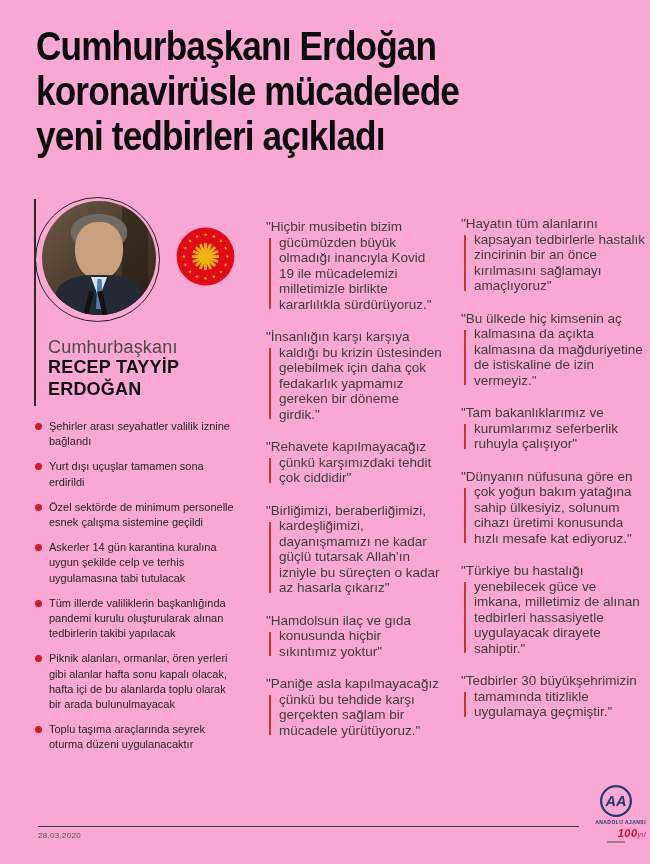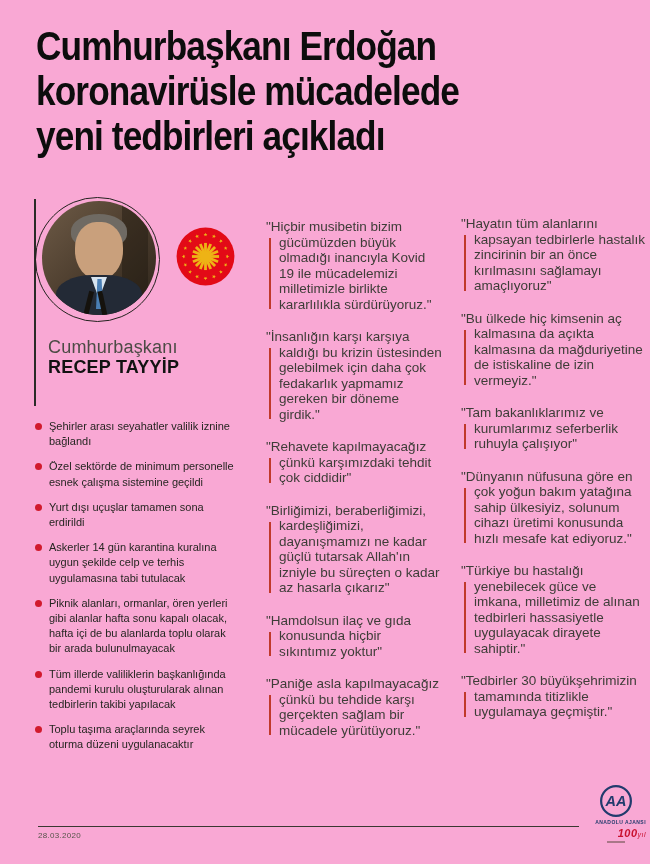--- a/index.html
+++ b/index.html
@@ -223,29 +223,30 @@
       <use href="#st" transform="rotate(270 50 50)"></use>
       <use href="#st" transform="rotate(292.5 50 50)"></use>
       <use href="#st" transform="rotate(315 50 50)"></use>
       <use href="#st" transform="rotate(337.5 50 50)"></use>
     </g>
   </svg>
 
   <div class="role-label">Cumhurbaşkanı</div>
   <div class="person-name">
     <div>RECEP TAYYİP</div>
+    <div>ERDOĞAN</div>
   </div>
 
   <ul class="measures">
     <li><span class="dot"></span><span>Şehirler arası seyahatler valilik iznine bağlandı</span></li>
+    <li><span class="dot"></span><span>Yurt dışı uçuşlar tamamen sona erdirildi</span></li>
     <li><span class="dot"></span><span>Özel sektörde de minimum personelle esnek çalışma sistemine geçildi</span></li>
-    <li><span class="dot"></span><span>Yurt dışı uçuşlar tamamen sona erdirildi</span></li>
     <li><span class="dot"></span><span>Askerler 14 gün karantina kuralına uygun şekilde celp ve terhis uygulamasına tabi tutulacak</span></li>
+    <li><span class="dot"></span><span>Tüm illerde valiliklerin başkanlığında pandemi kurulu oluşturularak alınan tedbirlerin takibi yapılacak</span></li>
     <li><span class="dot"></span><span>Piknik alanları, ormanlar, ören yerleri gibi alanlar hafta sonu kapalı olacak, hafta içi de bu alanlarda toplu olarak bir arada bulunulmayacak</span></li>
-    <li><span class="dot"></span><span>Tüm illerde valiliklerin başkanlığında pandemi kurulu oluşturularak alınan tedbirlerin takibi yapılacak</span></li>
     <li><span class="dot"></span><span>Toplu taşıma araçlarında seyrek oturma düzeni uygulanacaktır</span></li>
   </ul>
 
   <div class="qcol qcol-1">
     <div class="quote">
         <p>"Hiçbir musibetin bizim gücümüzden büyük olmadığı inancıyla Kovid 19 ile mücadelemizi milletimizle birlikte kararlılıkla sürdürüyoruz."</p>
       </div>
     <div class="quote">
         <p>"İnsanlığın karşı karşıya kaldığı bu krizin üstesinden gelebilmek için daha çok fedakarlık yapmamız gereken bir döneme girdik."</p>
       </div>

